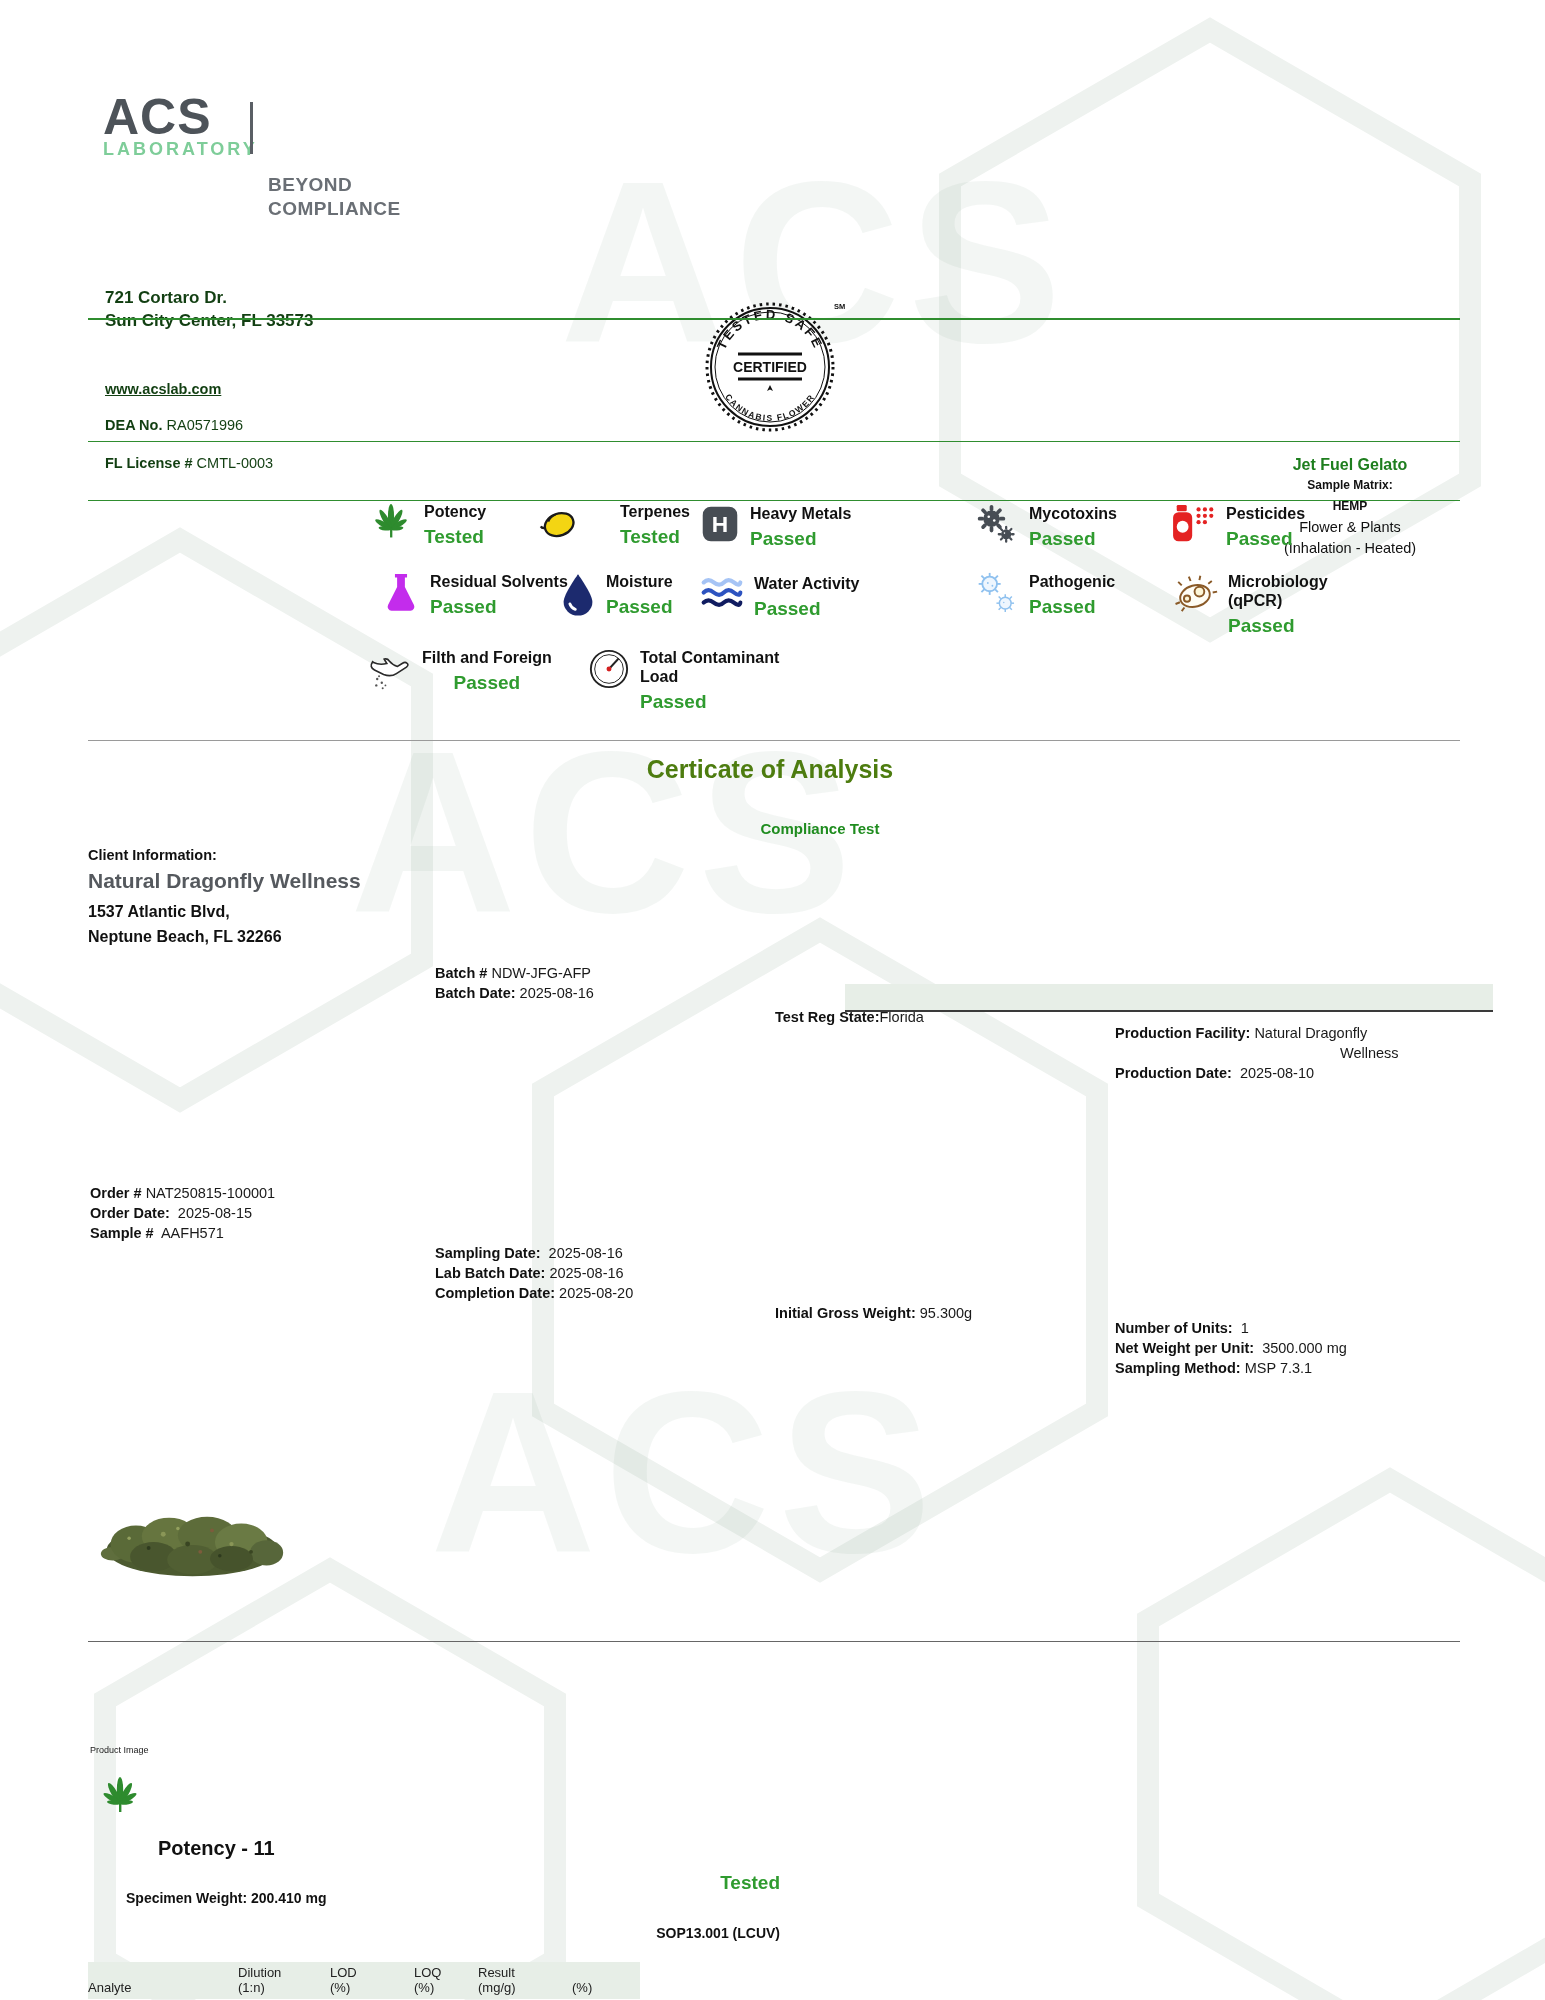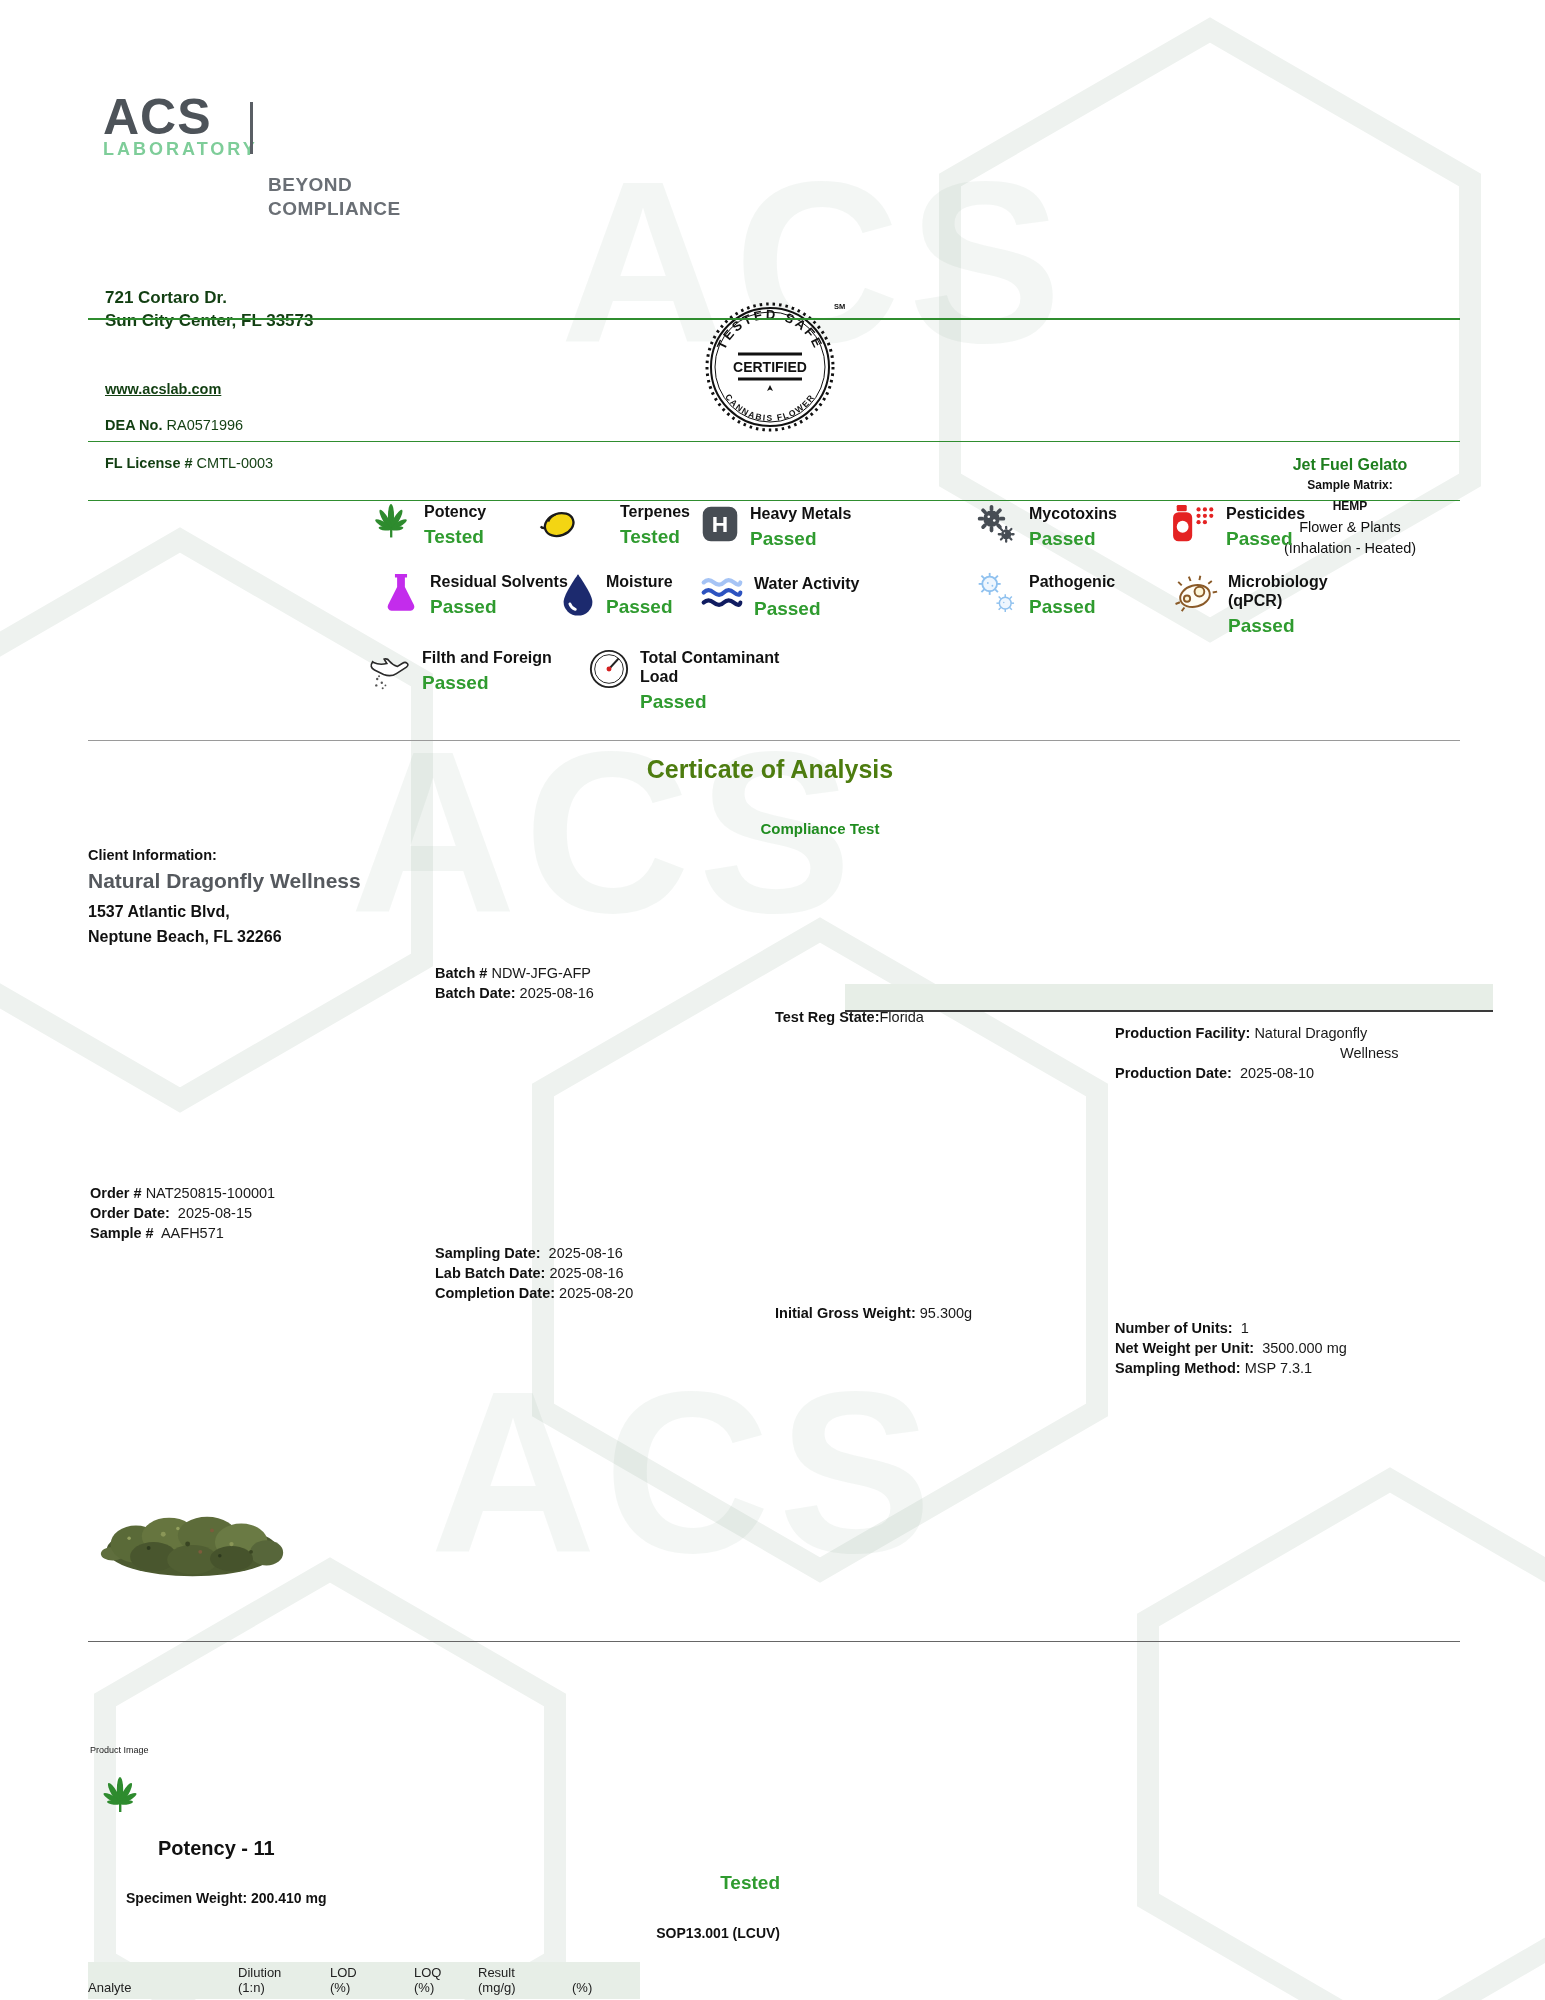--- a/index.html
+++ b/index.html
@@ -366,21 +366,21 @@
             <circle cx="17" cy="30" r="3.5" fill="#fdf6d8"></circle>
         <path d="M11 15 l-4 -4 M21 10 l-2 -5 M31 9 l1 -5 M41 13 l4 -3 M46 23 l5 -1 M9 34 l-5 2 M14 40 l-3 4"></path>
           </g>
         </svg></span>
     <span class="ttxt" style="width:125px;">
         <span class="tname">Microbiology (qPCR)</span>
         <span class="tstatus">Passed</span>
       </span>
   </div>
   
-  <div class="test-item z" style="left:368px;top:648px;">
+  <div class="test-item z" style="left:368px;top:648px;text-align:center;">
     <span class="ticon">
       <svg viewBox="0 0 48 46" width="44" height="42">
         <path d="M5 15 q-4 6 2 9 l10 5 q8 3 14 -1 l11 -7 q3 -2.5 .5 -4.5 q-2 -1.8 -4.8 .2 l-5.5 3.5 q-6 -2 -9 -6 q-2 -3 -5.5 -2 l2.8 4.8 q-8 2 -14.5 -1 z" fill="#fff" stroke="#2a2a2a" stroke-width="1.8"></path>
         <g fill="#555">
             <circle cx="10" cy="34" r="1.3"></circle>
             <circle cx="15" cy="38" r="1.3"></circle>
             <circle cx="9" cy="41" r="1.3"></circle>
             <circle cx="16" cy="44" r="1.1"></circle>
             <circle cx="12" cy="31" r="1.1"></circle>
             <circle cx="19" cy="41" r="1"></circle>

